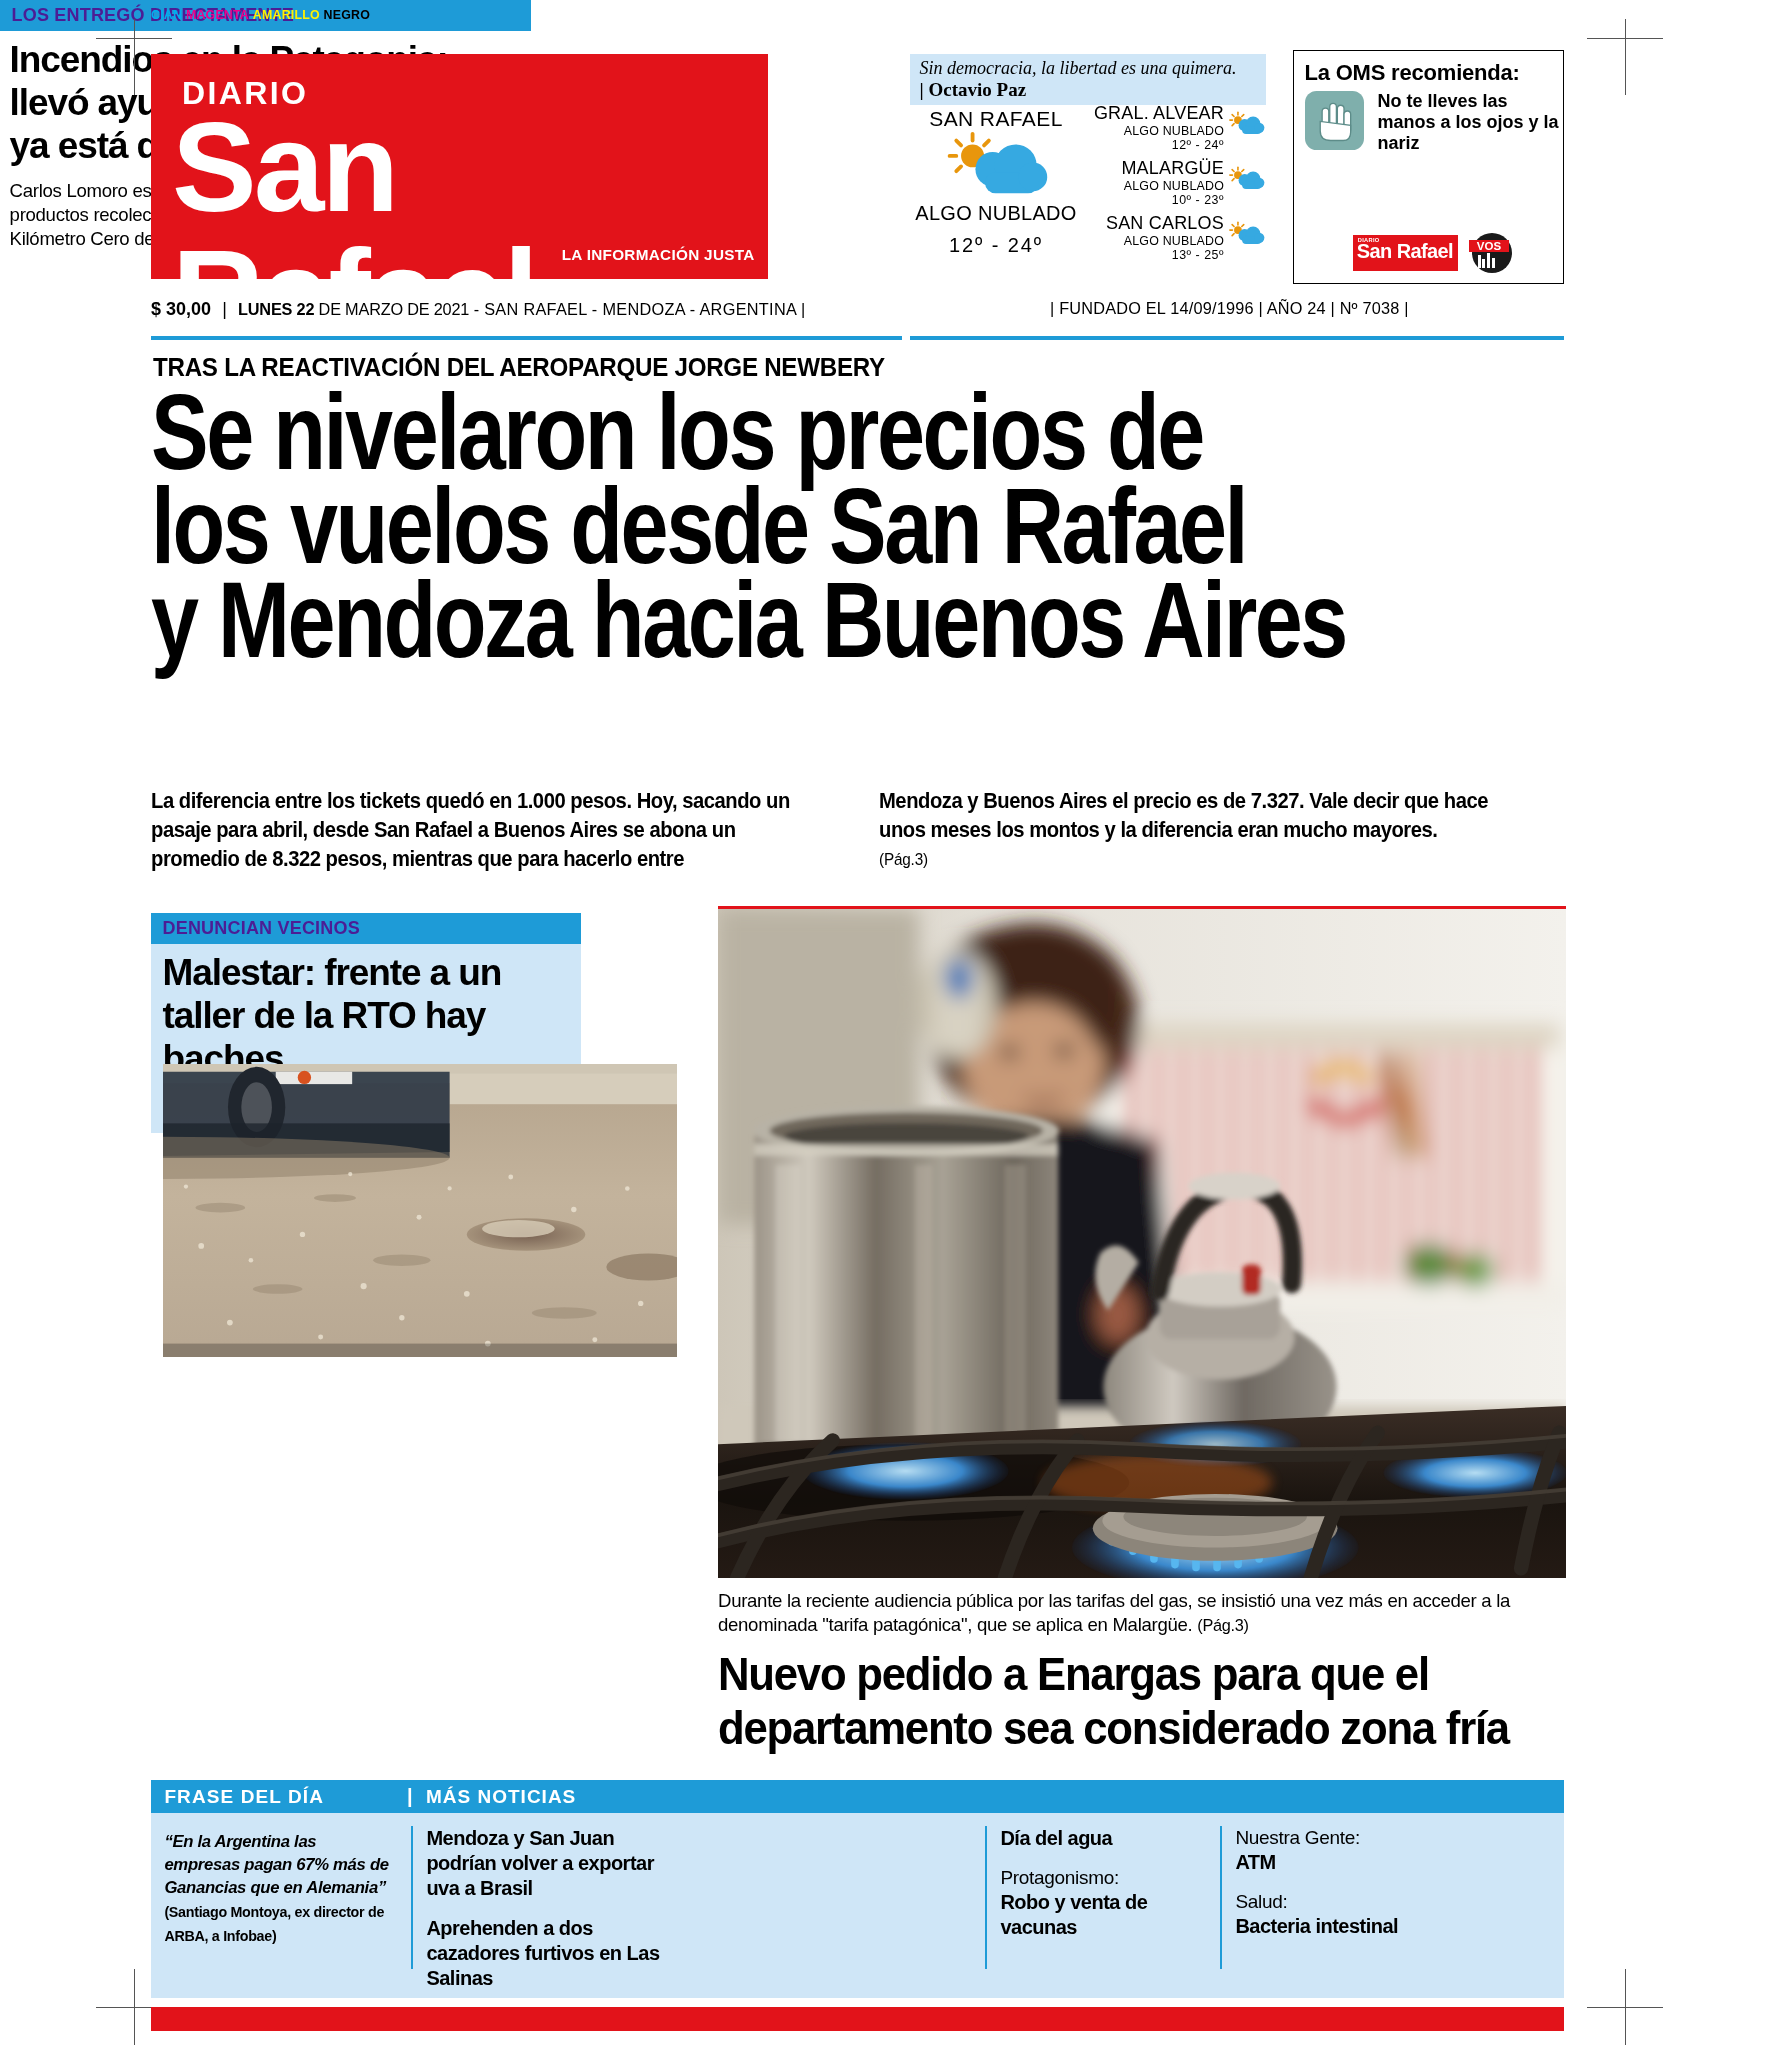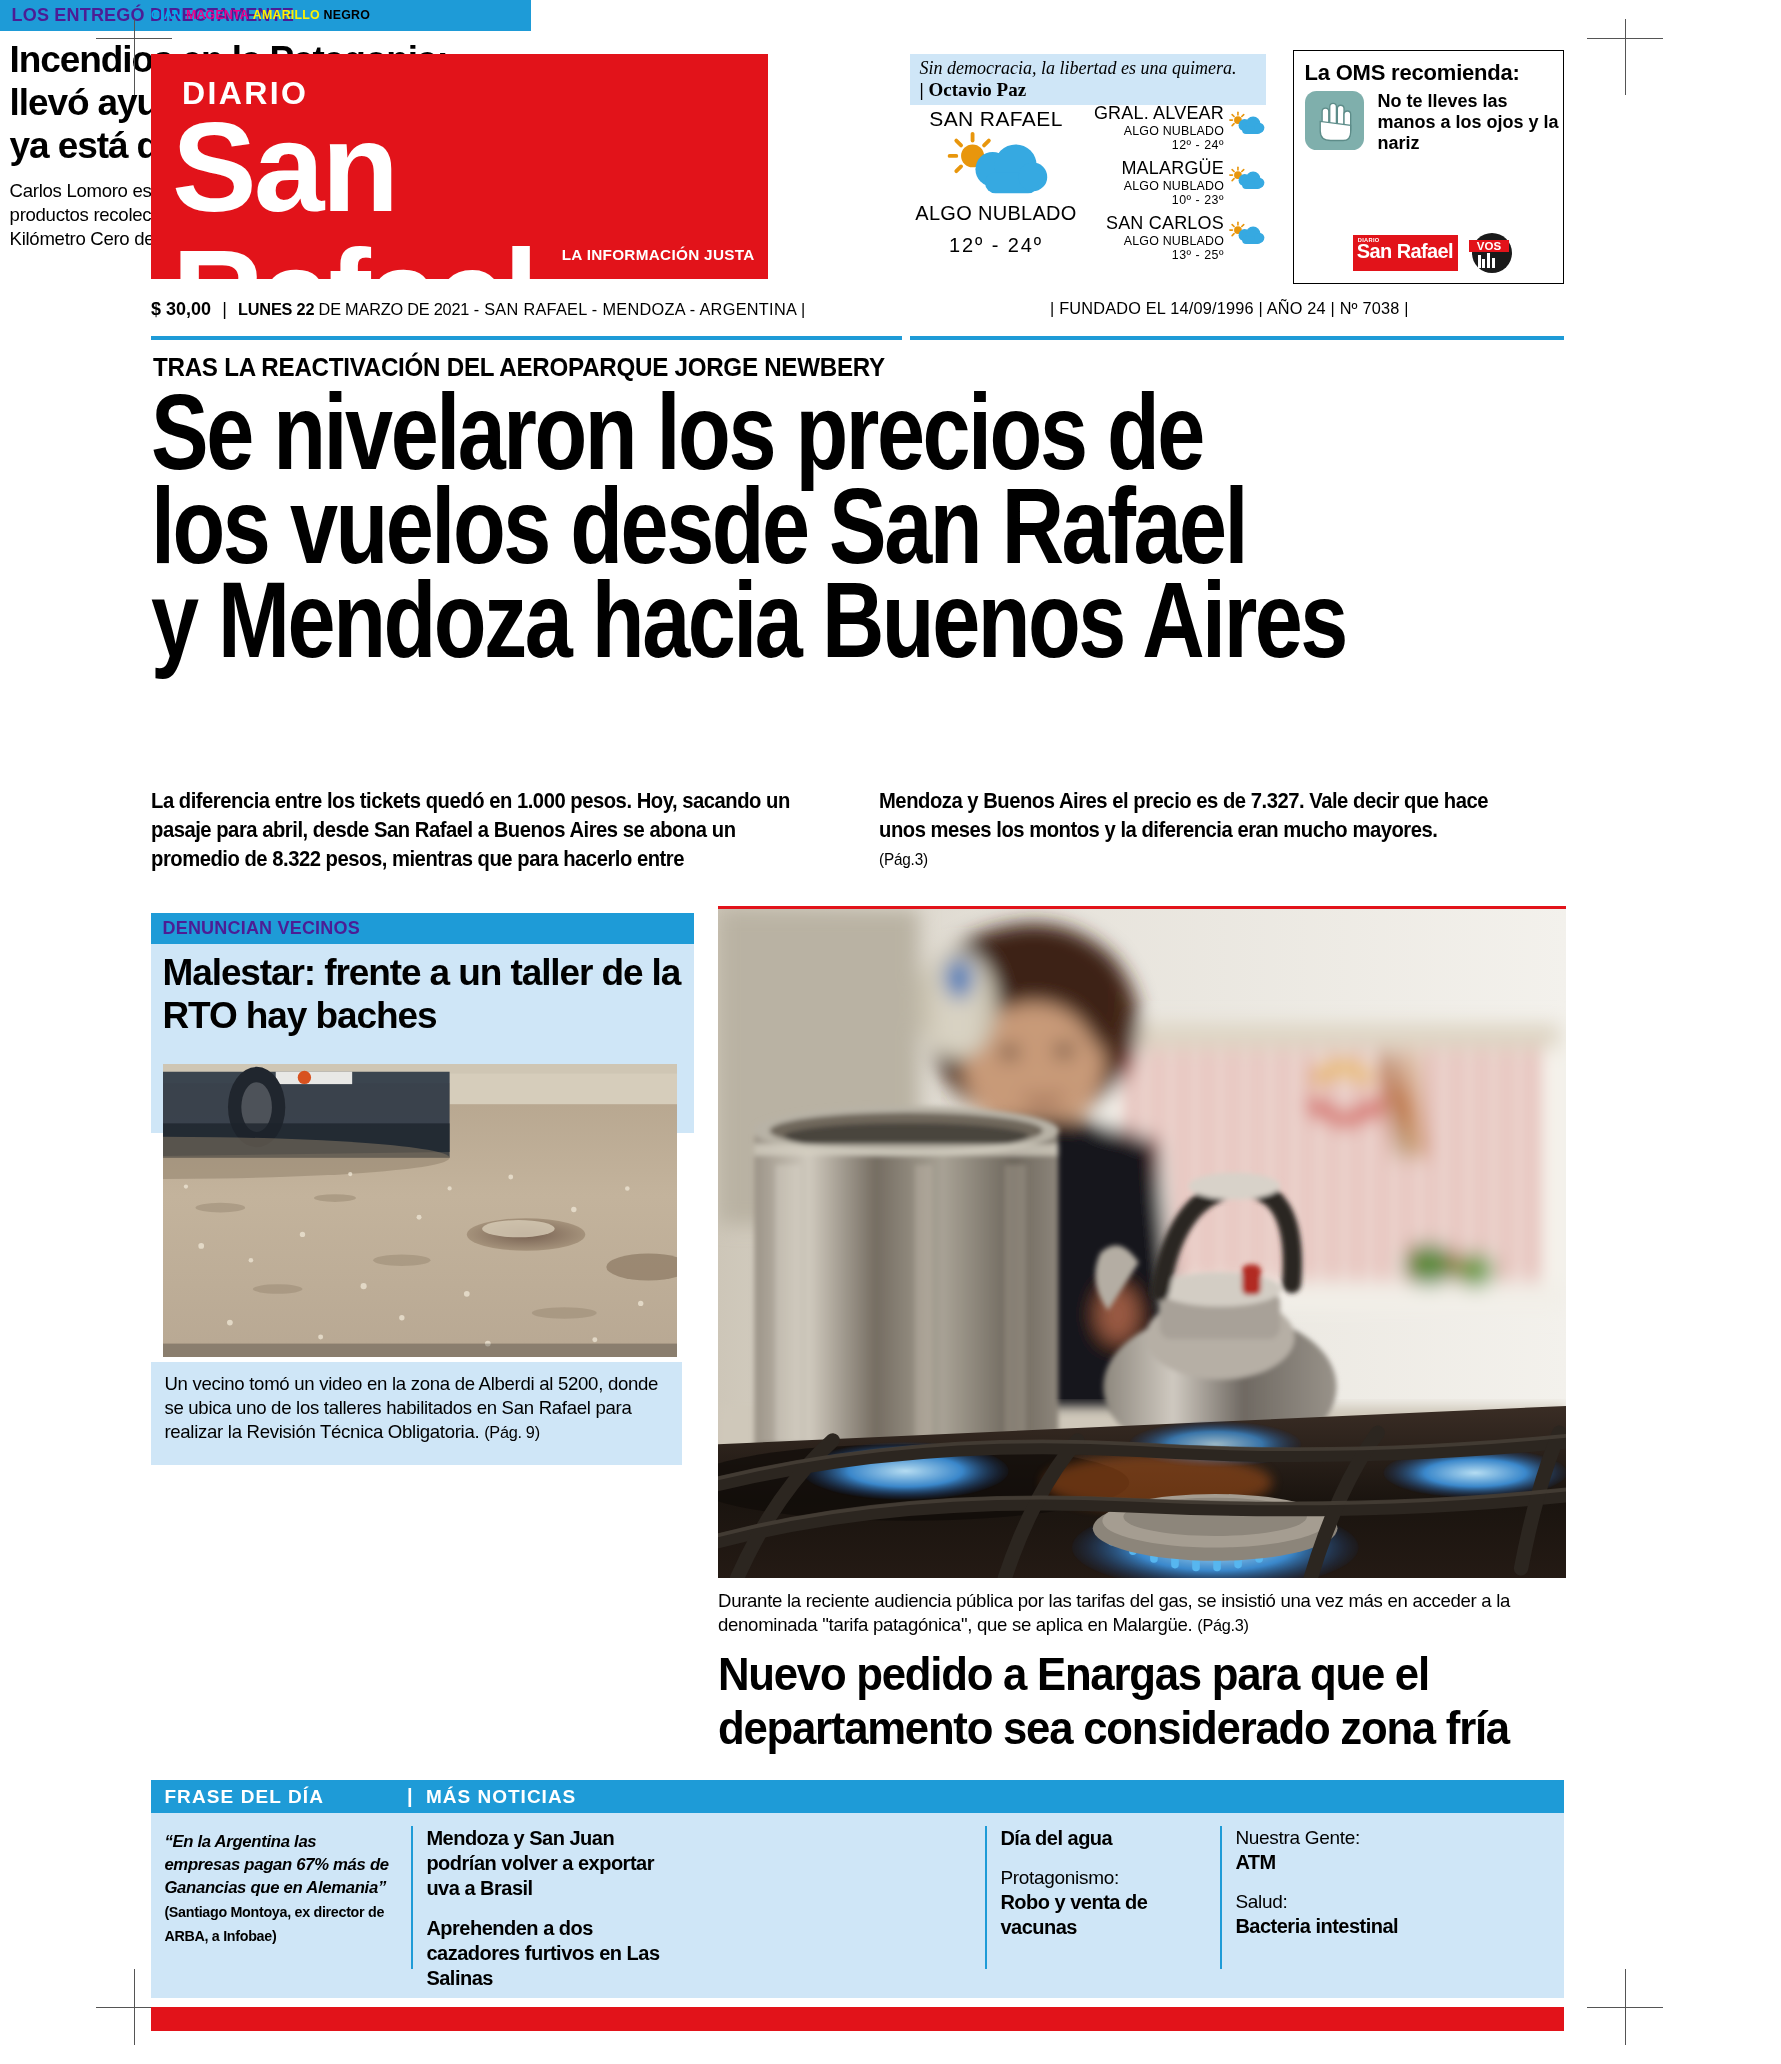--- a/index.html
+++ b/index.html
@@ -153,21 +153,21 @@
   
   .blk{position:absolute;background:#CFE6F7;}
   .blk-hdr{
     background:#1E9BD7;color:#4c1d95;font-weight:700;font-size:18px;
     padding:4.8px 0 4.8px 11.5px;letter-spacing:0.2px;
   }
   .blk-title{
     font-weight:700;letter-spacing:-1.1px;padding:7.6px 9.6px 0 11.5px;
   }
 
-  #blk1{left:151px;top:913px;width:543px;height:220px;}
+  #blk1{left:151px;top:913px;width:430px;height:220px;}
   #blk1 .blk-title{font-size:37px;line-height:43px;}
   .photo1{
     position:absolute;left:163px;top:1064px;width:514px;height:293px;
     overflow:hidden;
   }
   #blk1cap{
     position:absolute;left:151px;top:1362px;width:531px;height:103px;background:#CFE6F7;
   }
   #blk1cap .t{
     padding:9.6px 13.4px 0 13.4px;font-size:18.6px;line-height:24px;letter-spacing:-0.3px;
@@ -502,26 +502,20 @@
           <circle cx="452" cy="288" r="2.6"></circle>
           <circle cx="500" cy="250" r="2.8"></circle>
         <circle cx="24" cy="128" r="2.2"></circle>
           <circle cx="196" cy="115" r="2.2"></circle>
           <circle cx="300" cy="130" r="2.2"></circle>
       </g>
       <rect x="0" y="292" width="538" height="14" fill="#a79madd" opacity="0.25"></rect>
     </svg>
   </div>
 
-  <div id="blk1cap">
-    <div class="t">
-      <span>Un vecino tomó un video en la zona de Alberdi al 5200, donde se ubica  uno de los talleres habilitados en San Rafael para realizar la Revisión Técnica Obligatoria.</span>
-      <span class="pag">(Pág. 9)</span>
-    </div>
-  </div>
 
   <div id="blk2">
     <div class="blk-hdr">LOS ENTREGÓ DIRECTAMENTE</div>
     <div class="blk-title">Incendios en la Patagonia: llevó ayuda a los afectados y ya está de regreso</div>
     <div class="sub">
       <span>Carlos Lomoro estuvo repartiendo mercadería y demás productos recolectados por un grupo de voluntarios en el Kilómetro Cero de nuestra ciudad.</span>
       <span class="pag">(Pág. 9)</span>
     </div>
   </div>
 

